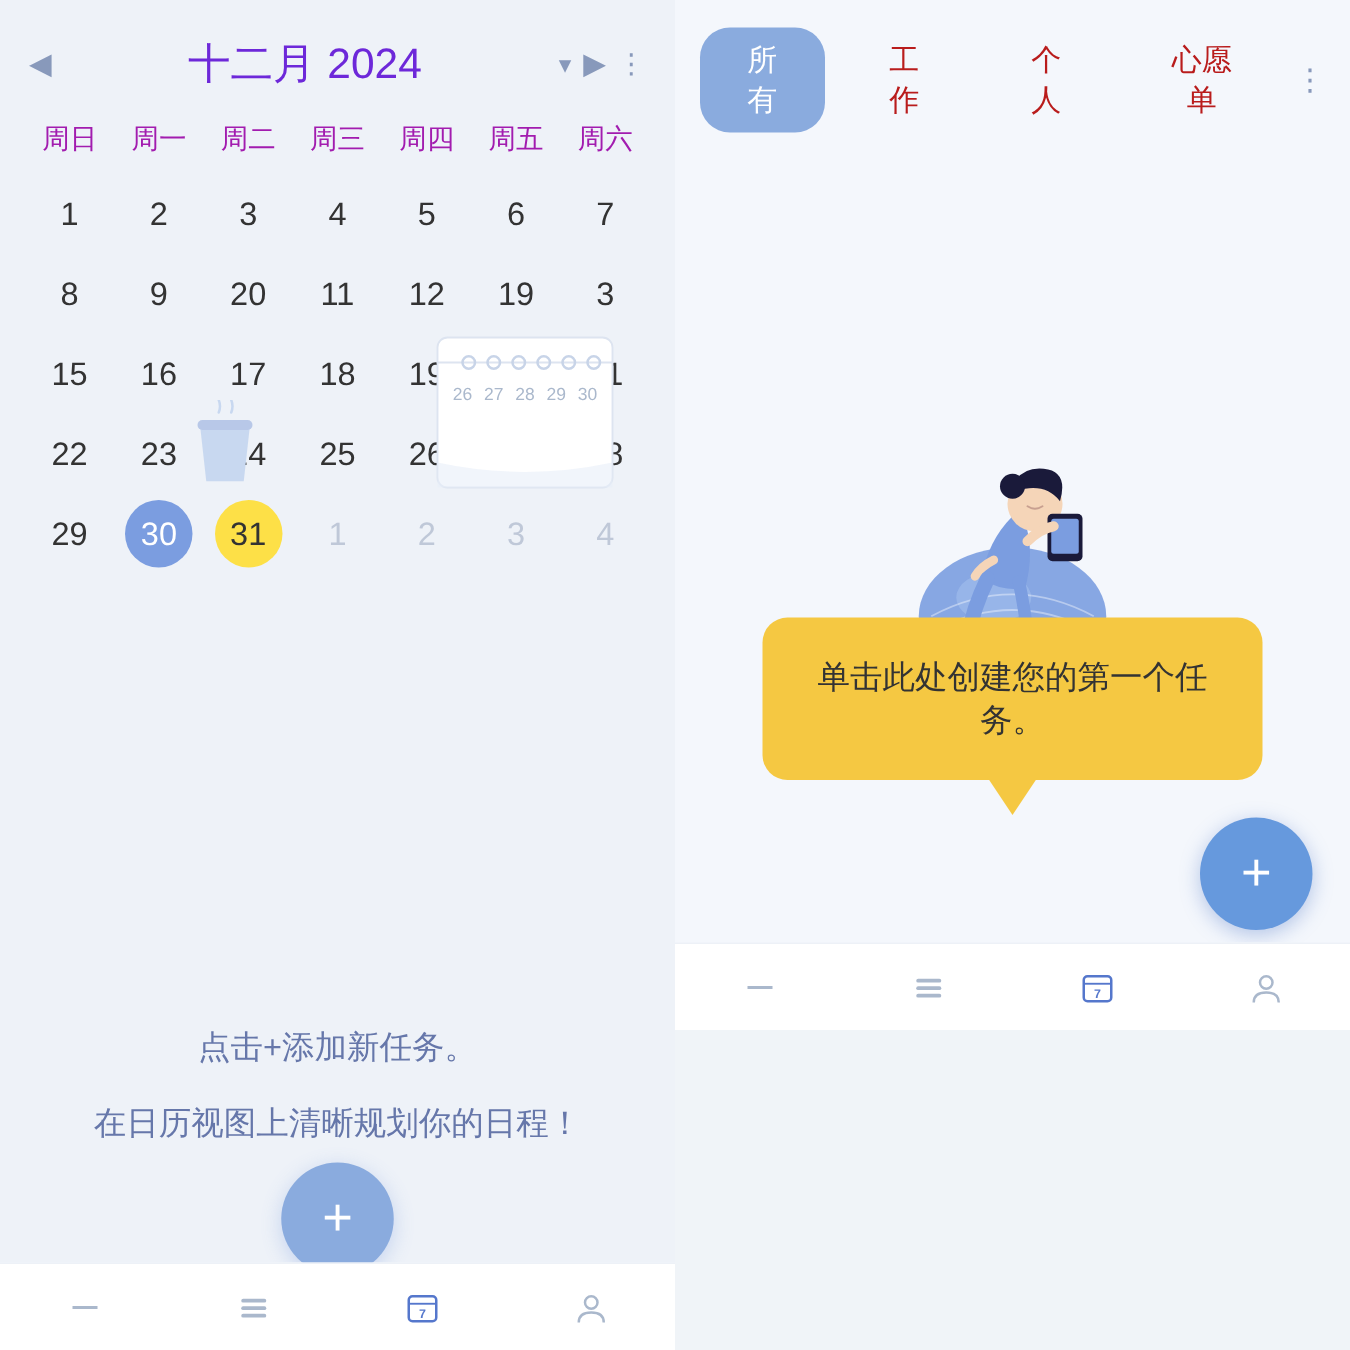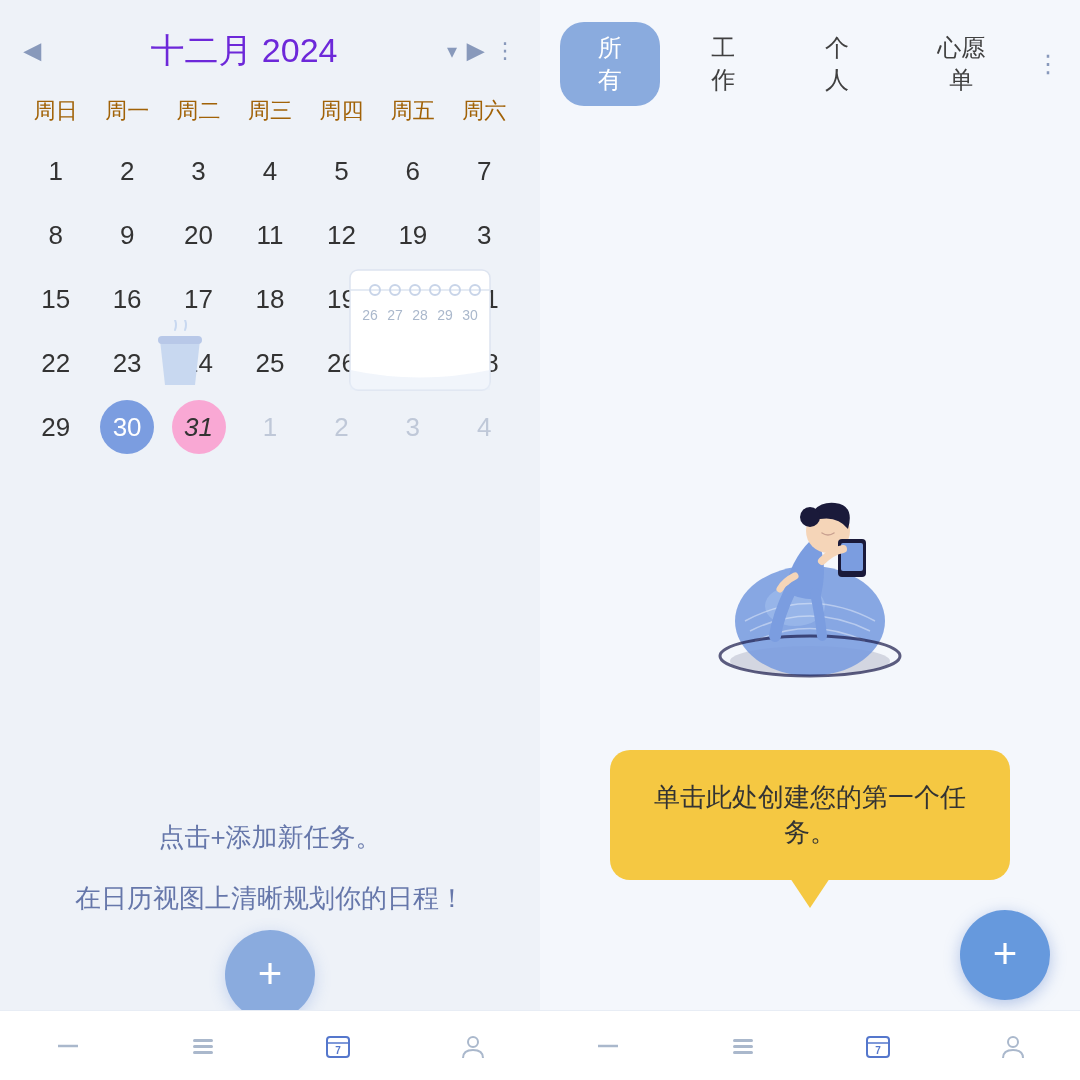--- a/index.html
+++ b/index.html
@@ -57,21 +57,21 @@
       padding: 0 20px;
     }
     .weekdays {
       display: grid;
       grid-template-columns: repeat(7, 1fr);
       margin-bottom: 10px;
     }
     .weekday {
       text-align: center;
       font-size: 22px;
-      color: #a16207;
+      color: #a21caf;
       padding: 6px 0;
       font-weight: 400;
     }
     .days-grid {
       display: grid;
       grid-template-columns: repeat(7, 1fr);
       row-gap: 6px;
     }
     .day-cell {
       text-align: center;
@@ -91,24 +91,23 @@
     }
     .day-cell.other-month {
       color: #bfc8d8;
     }
     .day-cell.today-circle {
       background: #7b9de0;
       color: white;
       border-radius: 50%;
     }
     .day-cell.selected-range {
-      background: #f9a8d4;
+      background: #fde047;
       color: #333;
       border-radius: 50%;
-      font-style: italic;
     }
 
     .cup-decoration {
       position: absolute;
       left: 140px;
       top: 320px;
       width: 80px;
       height: 80px;
     }
 
@@ -170,39 +169,39 @@
       color: #aabbcc;
       font-size: 22px;
     }
     .nav-item.active {
       color: #5577cc;
     }
 
     
     .right-panel {
       width: 540px;
-      height: 1080px;
+      height: 824px;
       background: #f4f7fc;
       display: flex;
       flex-direction: column;
       position: relative;
     }
 
     .filter-tabs {
       display: flex;
       align-items: center;
       padding: 22px 20px 16px 20px;
       gap: 14px;
     }
     .filter-tab {
       padding: 10px 28px;
       border-radius: 24px;
       font-size: 24px;
       cursor: pointer;
-      color: #404040;
+      color: #b91c1c;
       background: transparent;
       border: none;
       font-family: inherit;
     }
     .filter-tab.active {
       background: #8aabde;
       color: white;
     }
     .filter-more {
       margin-left: auto;

